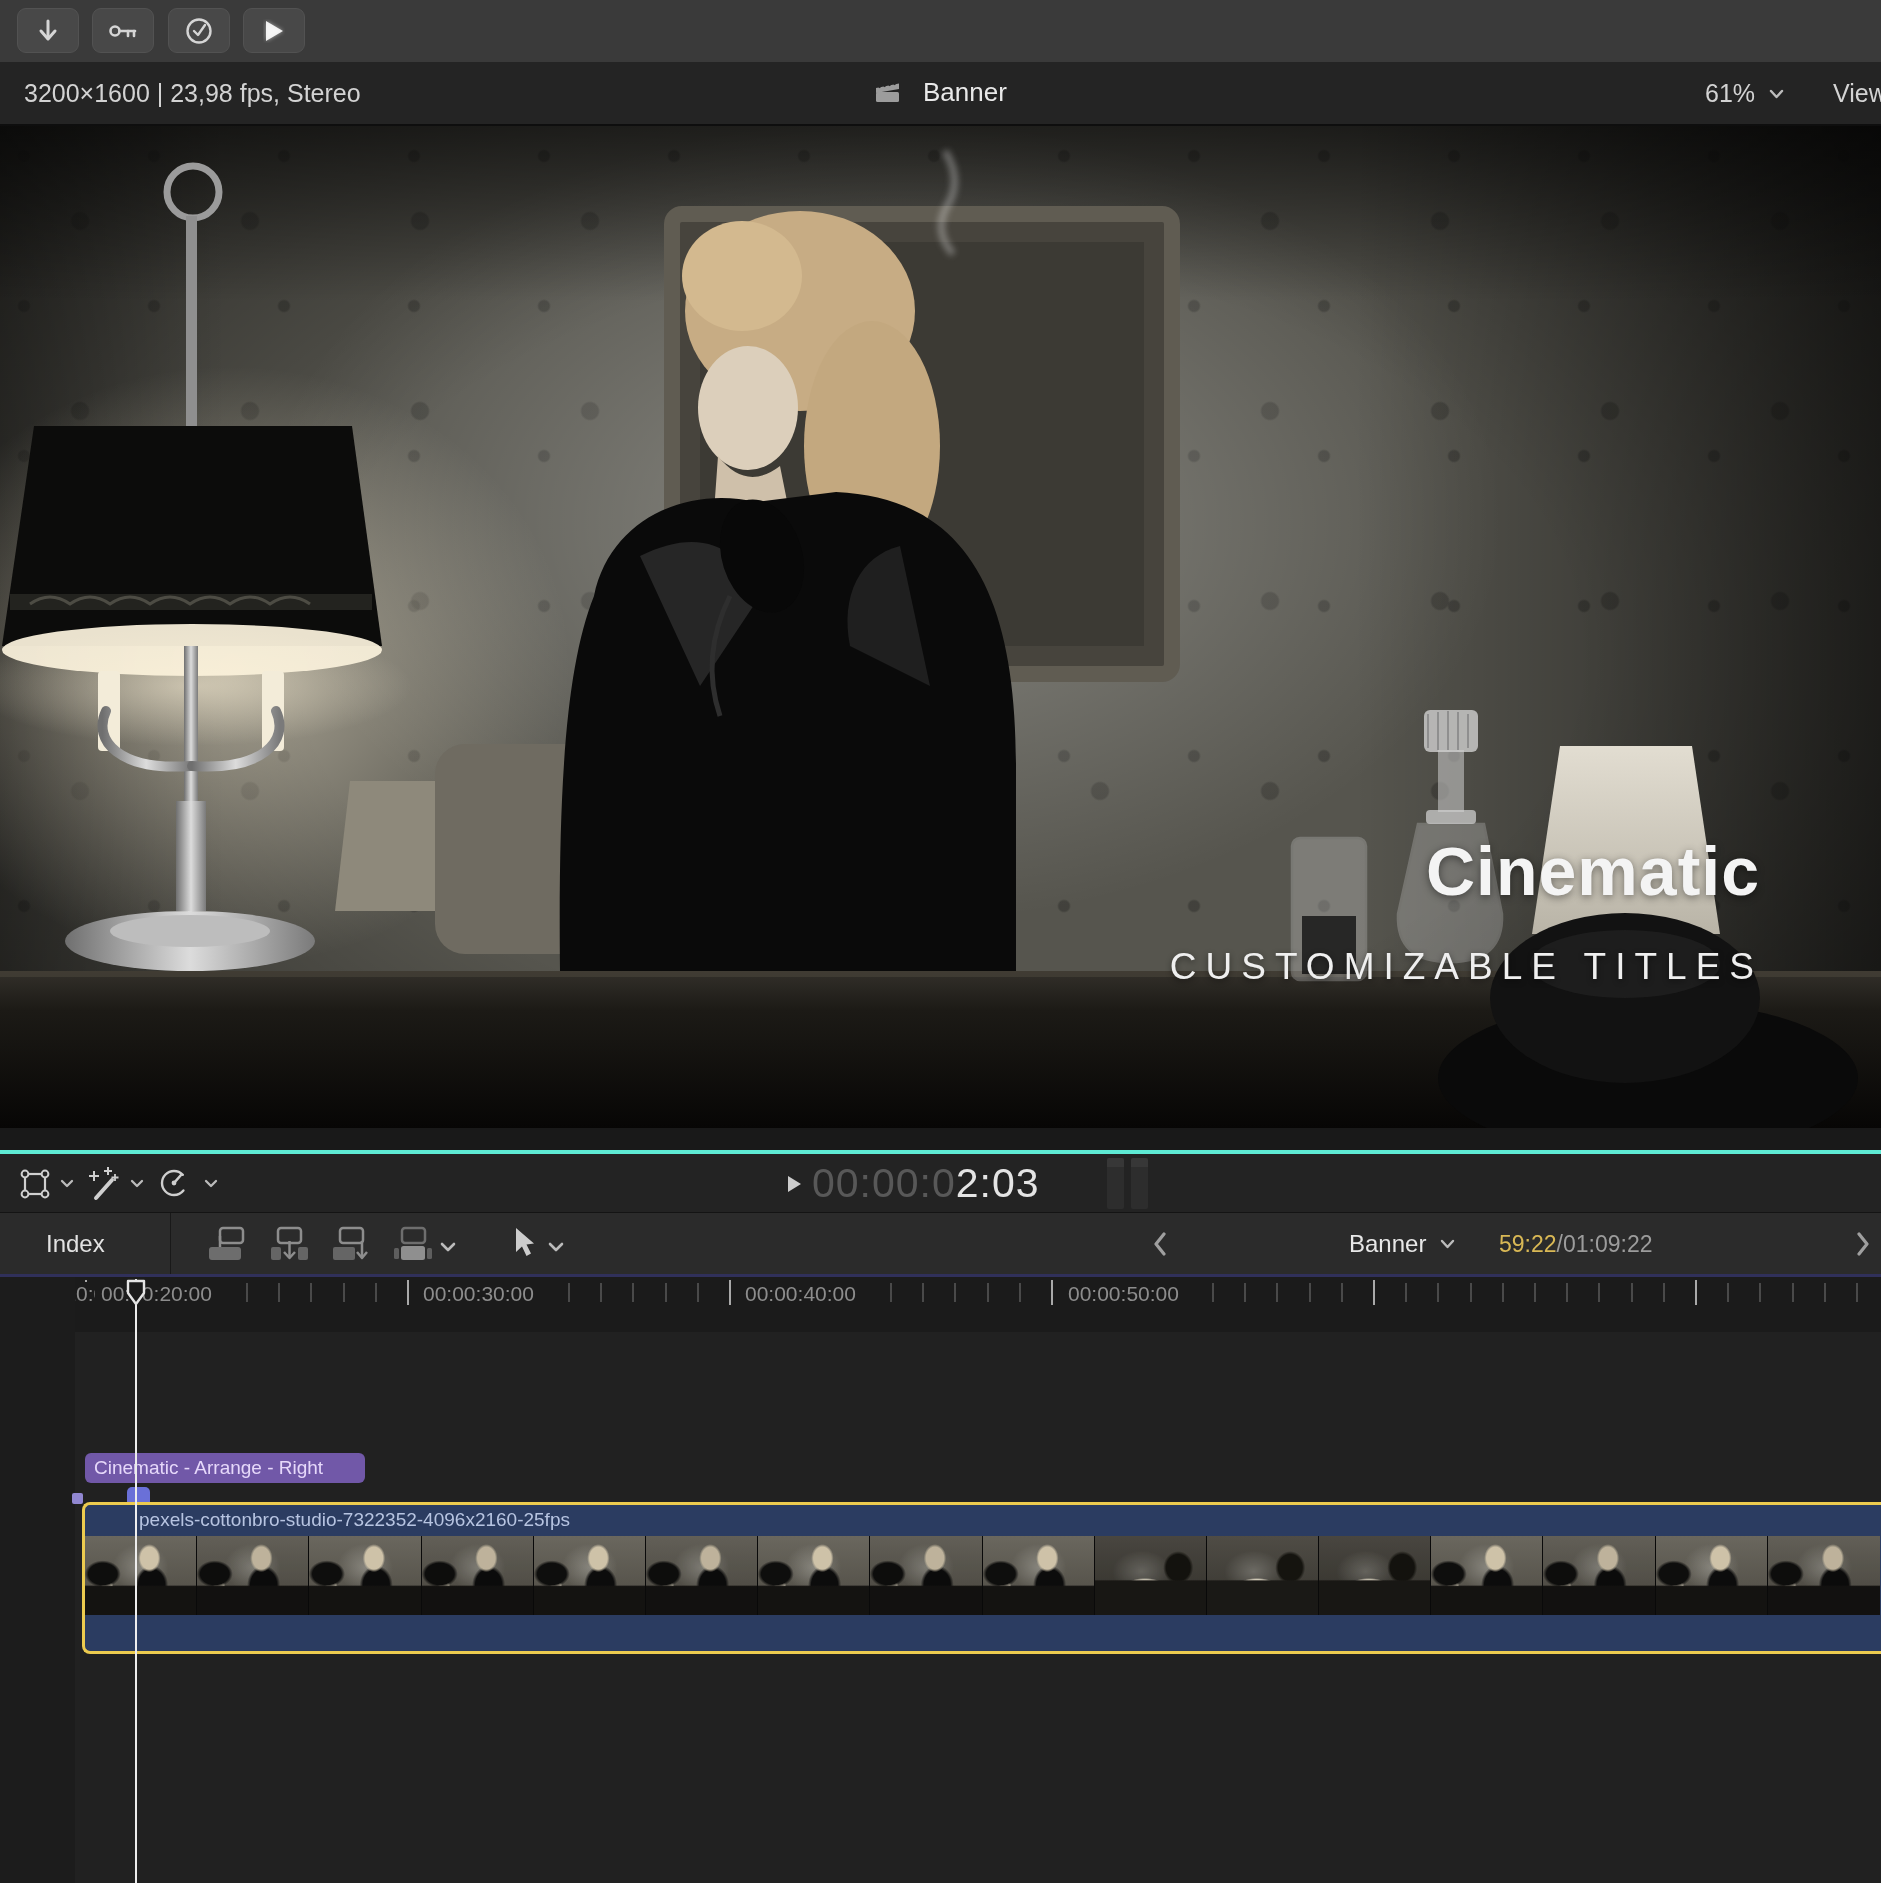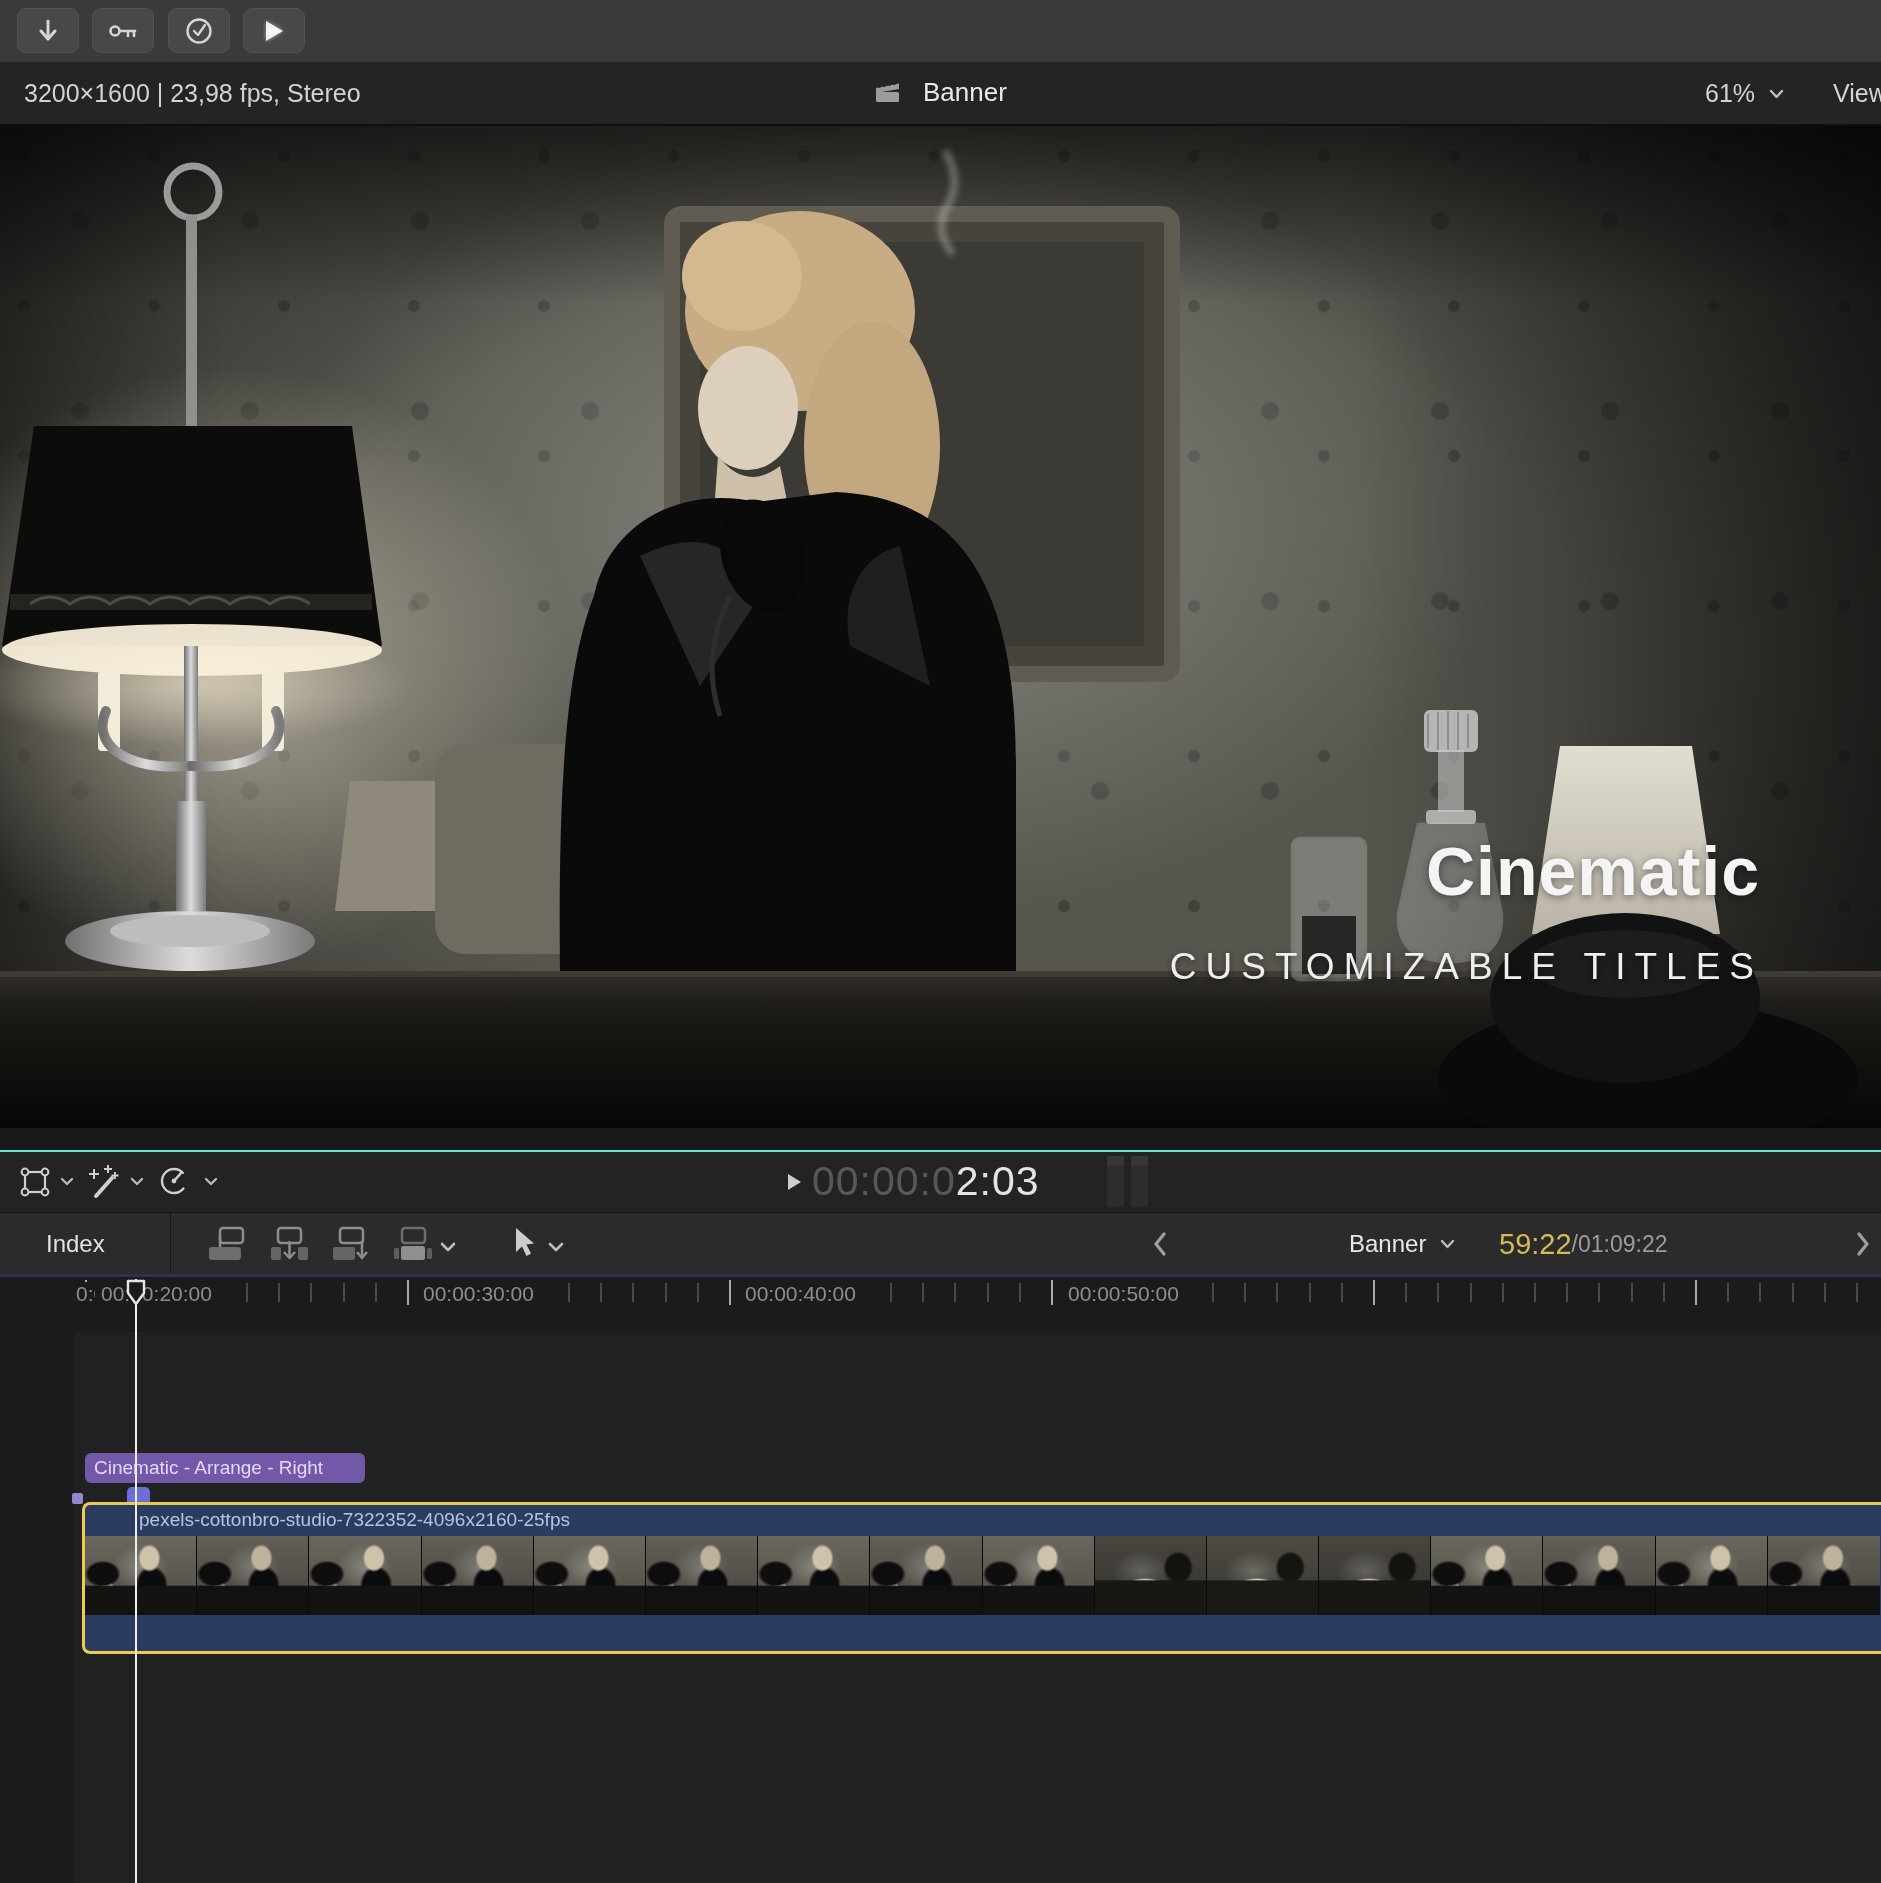--- a/index.html
+++ b/index.html
@@ -35,38 +35,38 @@
     background-size:auto,auto,auto,auto,130px 150px,170px 190px,auto; }
   .scene-svg { position:absolute; left:0; top:0; }
   .overlay-title { position:absolute; right:121px; top:706px; font-size:68px; font-weight:bold;
                    color:#f4f4f4; letter-spacing:1px; text-shadow:0 2px 8px rgba(0,0,0,.45); }
   .overlay-subtitle { position:absolute; right:118px; top:808px; font-size:37px; font-weight:300;
                       color:#efefef; letter-spacing:9px; text-shadow:0 2px 6px rgba(0,0,0,.45);margin-top:12px; }
   .letterbox { position:absolute; left:0; top:1128px; width:1881px; height:22px; background:#191919; }
 
   
   .transport { position:absolute; left:0; top:1150px; width:1881px; height:62px; background:#232323;
-               border-top:2px solid #5eead4; }
+               border-top:4px solid #5eead4; }
   .vtool { position:absolute; top:15px; display:flex; align-items:center; }
   .timecode { position:absolute; left:812px; top:6px; font-size:41px; letter-spacing:1px;
               font-family:"Liberation Sans", sans-serif; white-space:nowrap; }
   .tc-dim { color:#585858; } .tc-bright { color:#e4e4e4; }
   .play-glyph { position:absolute; left:786px; top:21px; }
   .meter { position:absolute; top:4px; width:17px; height:51px; background:#2d2d2d; border-radius:2px; }
   .meter::before { content:""; position:absolute; left:0; top:0; width:100%; height:9px; background:#373737; border-radius:2px 2px 0 0; }
 
   
   .tl-toolbar { position:absolute; left:0; top:1212px; width:1881px; height:62px; background:#2b2b2b;
                 border-top:1px solid #141414; }
   .index-label { position:absolute; left:46px; top:17px; font-size:24px; color:#e2e2e2; }
   .tl-sep { position:absolute; left:170px; top:0; width:1px; height:62px; background:#191919; }
   .edit-icon { position:absolute; top:13px; }
   .banner-row { position:absolute; top:0; height:62px; display:flex; align-items:center; }
   .tl-clipname { font-size:24px; color:#e8e8e8; }
-  .tc-elapsed { font-size:29px; color:#d9b855; }
+  .tc-elapsed { font-size:23px; color:#d9b855; }
   .tc-total { font-size:23px; color:#9c9c9c; }
 
   
   .navy-line { position:absolute; left:0; top:1274px; width:1881px; height:3px; background:#30305a; }
   .ruler { position:absolute; left:0; top:1277px; width:1881px; height:55px; background:#1b1b1b; }
   .ticks-minor { position:absolute; left:85px; top:6px; right:0; height:19px;
     background:repeating-linear-gradient(90deg, rgba(130,130,130,.45) 0 2px, rgba(0,0,0,0) 2px 32.2px); }
   .ticks-major { position:absolute; left:85px; top:3px; right:0; height:25px;
     background:repeating-linear-gradient(90deg, #a9a9a9 0 2px, rgba(0,0,0,0) 2px 322px); }
   .ruler-label { position:absolute; top:5px; font-size:21px; color:#8d8d8d; background:#1b1b1b; padding:0 6px; }

